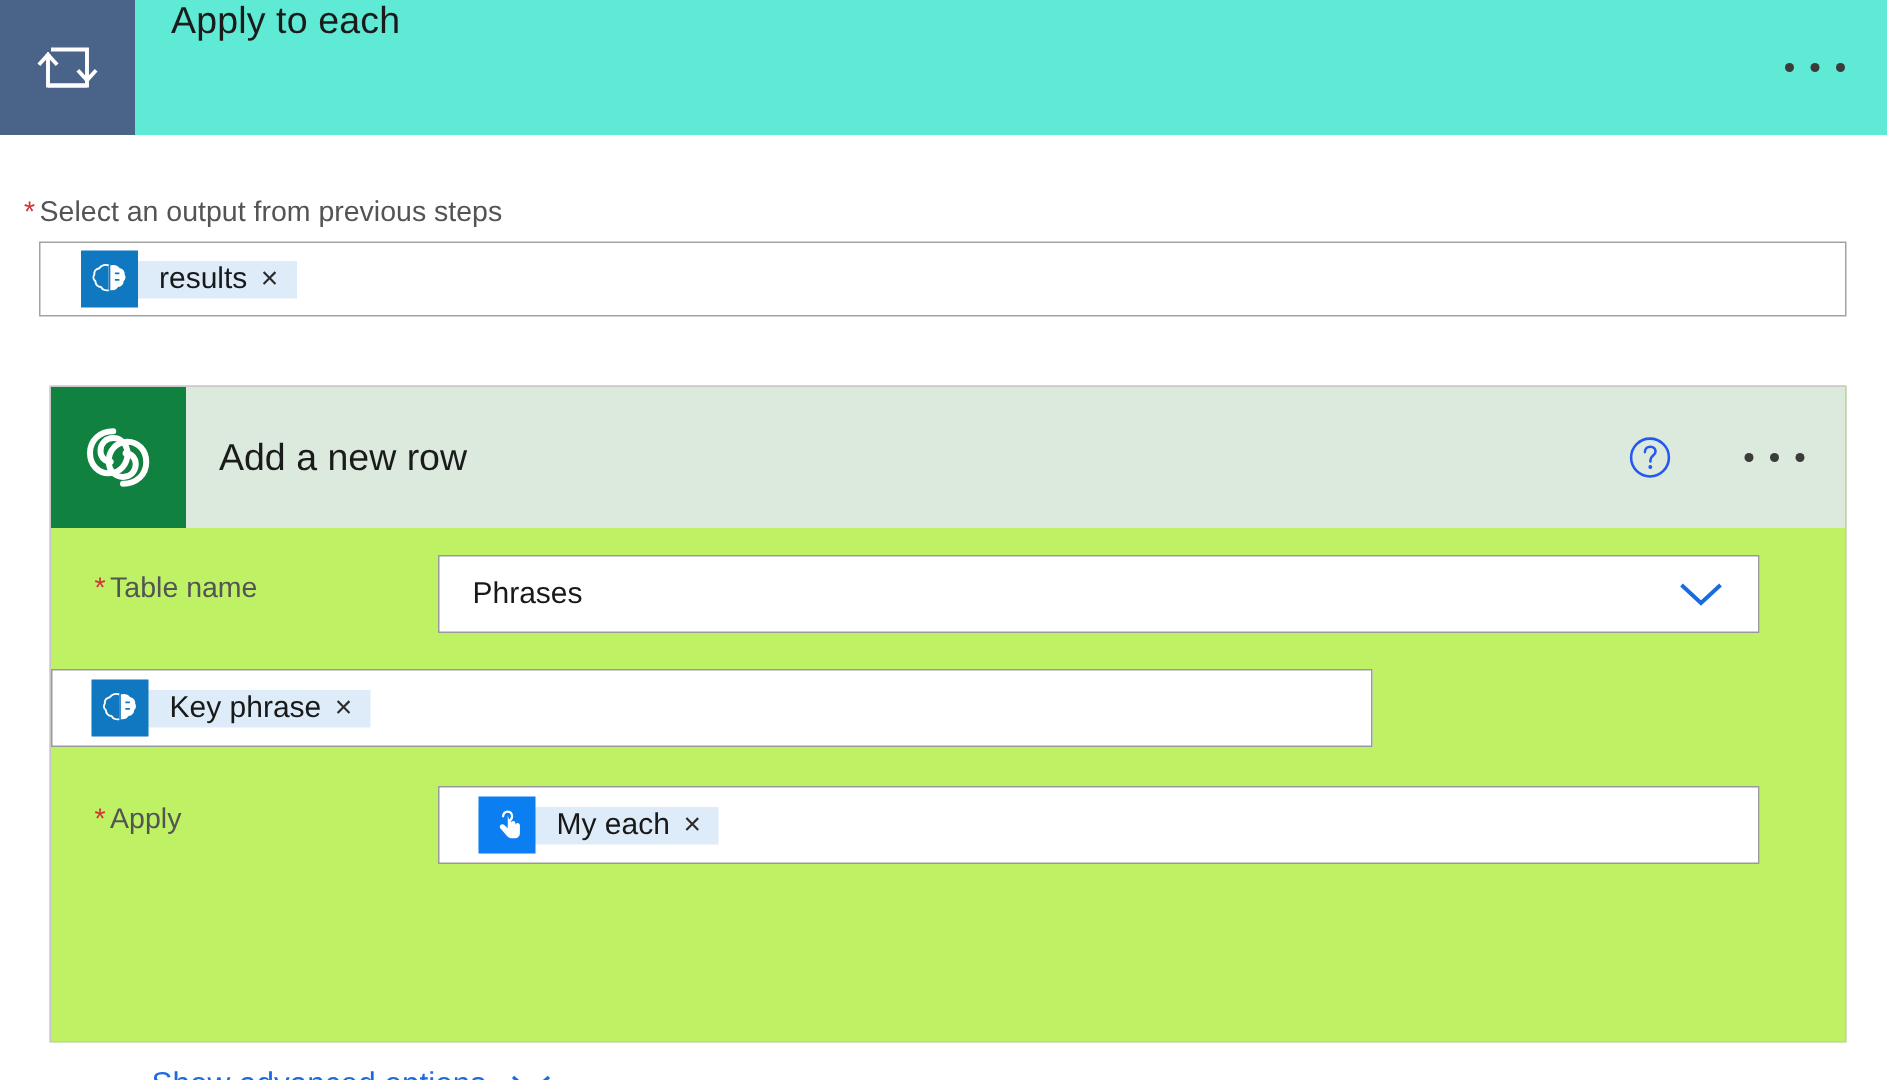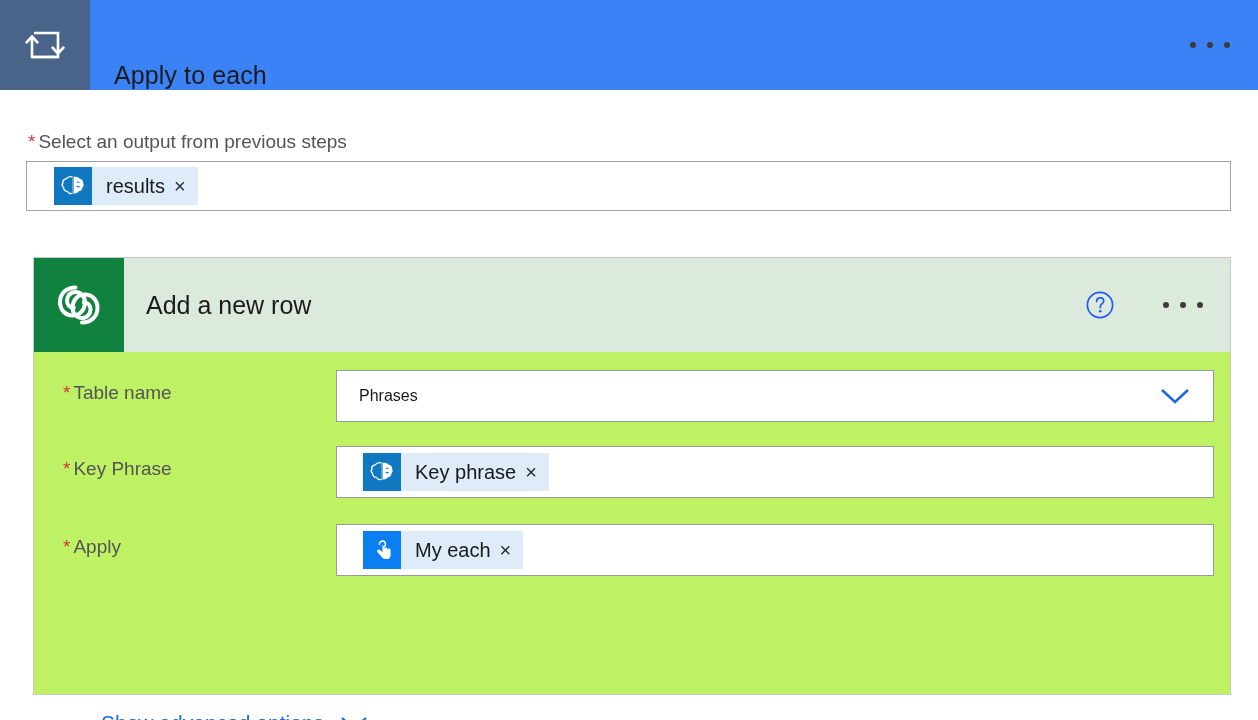--- a/index.html
+++ b/index.html
@@ -9,23 +9,23 @@
     background: #ffffff;
     font-family: "Liberation Sans", sans-serif;
     overflow: hidden;
   }
 
   
   .loop-header {
     position: absolute;
     left: 0; top: 0;
     width: 1258px; height: 90px;
-    background: #3b82f6;
+    background: #5eead4;
     display: flex;
-    align-items: flex-end;
+    align-items: flex-start;
   }
   .loop-icon-box {
     width: 90px; height: 90px;
     background: #4a6489;
     display: flex; align-items: center; justify-content: center;
     flex: 0 0 90px;
   }
   .loop-title {
     font-size: 25px;
     color: #1b1b1b;
@@ -45,21 +45,21 @@
     width: 6px; height: 6px; border-radius: 50%;
     background: #3b3b3b;
     display: block;
   }
 
   
   .req { color: #d13438; margin-right: 3px; }
 
   .outer-label {
     position: absolute;
-    left: 28px; top: 131px;
+    left: 16px; top: 131px;
     font-size: 19px;
     color: #545454;
     white-space: nowrap;
   }
 
   
   .token-input {
     position: absolute;
     left: 26px; top: 161px;
     width: 1205px; height: 50px;
@@ -67,21 +67,21 @@
     background: #ffffff;
     display: flex; align-items: center;
     padding-left: 27px;
   }
 
   
   .chip {
     display: inline-flex;
     align-items: center;
     background: #deecf9;
-    height: 38px;
+    height: 25px;
     justify-content: space-between;
   }
   .chip-icon {
     width: 38px; height: 38px;
     flex: 0 0 38px;
     display: flex; align-items: center; justify-content: center;
   }
   .chip-icon.brain  { background: #0f78c0; }
   .chip-icon.tap    { background: #0b7ff2; }
   .chip-label {
@@ -137,21 +137,20 @@
     background: #3b3b3b; display: block;
   }
 
   
   .card-body { position: relative; }
   .field-row {
     position: absolute;
     left: 0; right: 16px;
     display: flex;
     align-items: flex-start;
-    gap: 44px;
   }
   .field-label {
     width: 258px;
     flex: 0 0 258px;
     font-size: 19px;
     color: #545454;
     padding-left: 29px;
     padding-top: 12px;
     white-space: nowrap;
   }
@@ -162,21 +161,21 @@
     background: #ffffff;
     display: flex;
     align-items: center;
   }
   .field-box.plain {
     padding-left: 22px;
     justify-content: space-between;
   }
   .field-box.tokened { padding-left: 26px; }
   .field-value {
-    font-size: 16px;
+    font-size: 20px;
     color: #191919;
   }
   .chevron-btn {
     padding-right: 22px;
     display: flex; align-items: center;
     cursor: pointer;
   }
 
   
   .adv-link {
@@ -266,23 +265,20 @@
         <div class="field-value">Phrases</div>
         <div class="chevron-btn">
           <svg width="32" height="20" viewBox="0 0 32 20" fill="none" aria-hidden="true">
             <path d="M3 4 L16 16 L29 4" stroke="#1a6ae0" stroke-width="2.6" fill="none"></path>
           </svg>
         </div>
       </div>
     </div>
 
     <div class="field-row" style="top:94px;">
-      <div class="field-label">
-        <span class="req">*</span><span>Key Phrase</span>
-      </div>
       <div class="field-box tokened">
         <div class="chip">
           <div class="chip-icon brain">
             <svg width="26" height="26" viewBox="0 0 26 26" fill="none" aria-hidden="true">
               <path d="M13 4.2 C10.4 3.1 7.6 3.9 6.2 5.8 C3.9 6.2 2.6 8 2.9 10 C1.9 11.4 2.2 13.4 3.6 14.5 C3.6 16.7 5.3 18.3 7.3 18.3 C8.3 20.1 10.6 21.1 13 20.2 Z" stroke="#ffffff" stroke-width="1.3" fill="none" stroke-linejoin="round"></path>
               <path d="M13 4.2 C15.6 3.1 18.4 3.9 19.8 5.8 C22.1 6.2 23.4 8 23.1 10 C24.1 11.4 23.8 13.4 22.4 14.5 C22.4 16.7 20.7 18.3 18.7 18.3 C17.7 20.1 15.4 21.1 13 20.2 Z" fill="#ffffff"></path>
               <path d="M13 3.6 V20.8" stroke="#0f78c0" stroke-width="1.1"></path>
               <path d="M16.6 9.2 L19.6 9.2 M16.6 13.6 L19.6 13.6" stroke="#0f78c0" stroke-width="1.1"></path>
             </svg>
           </div>

